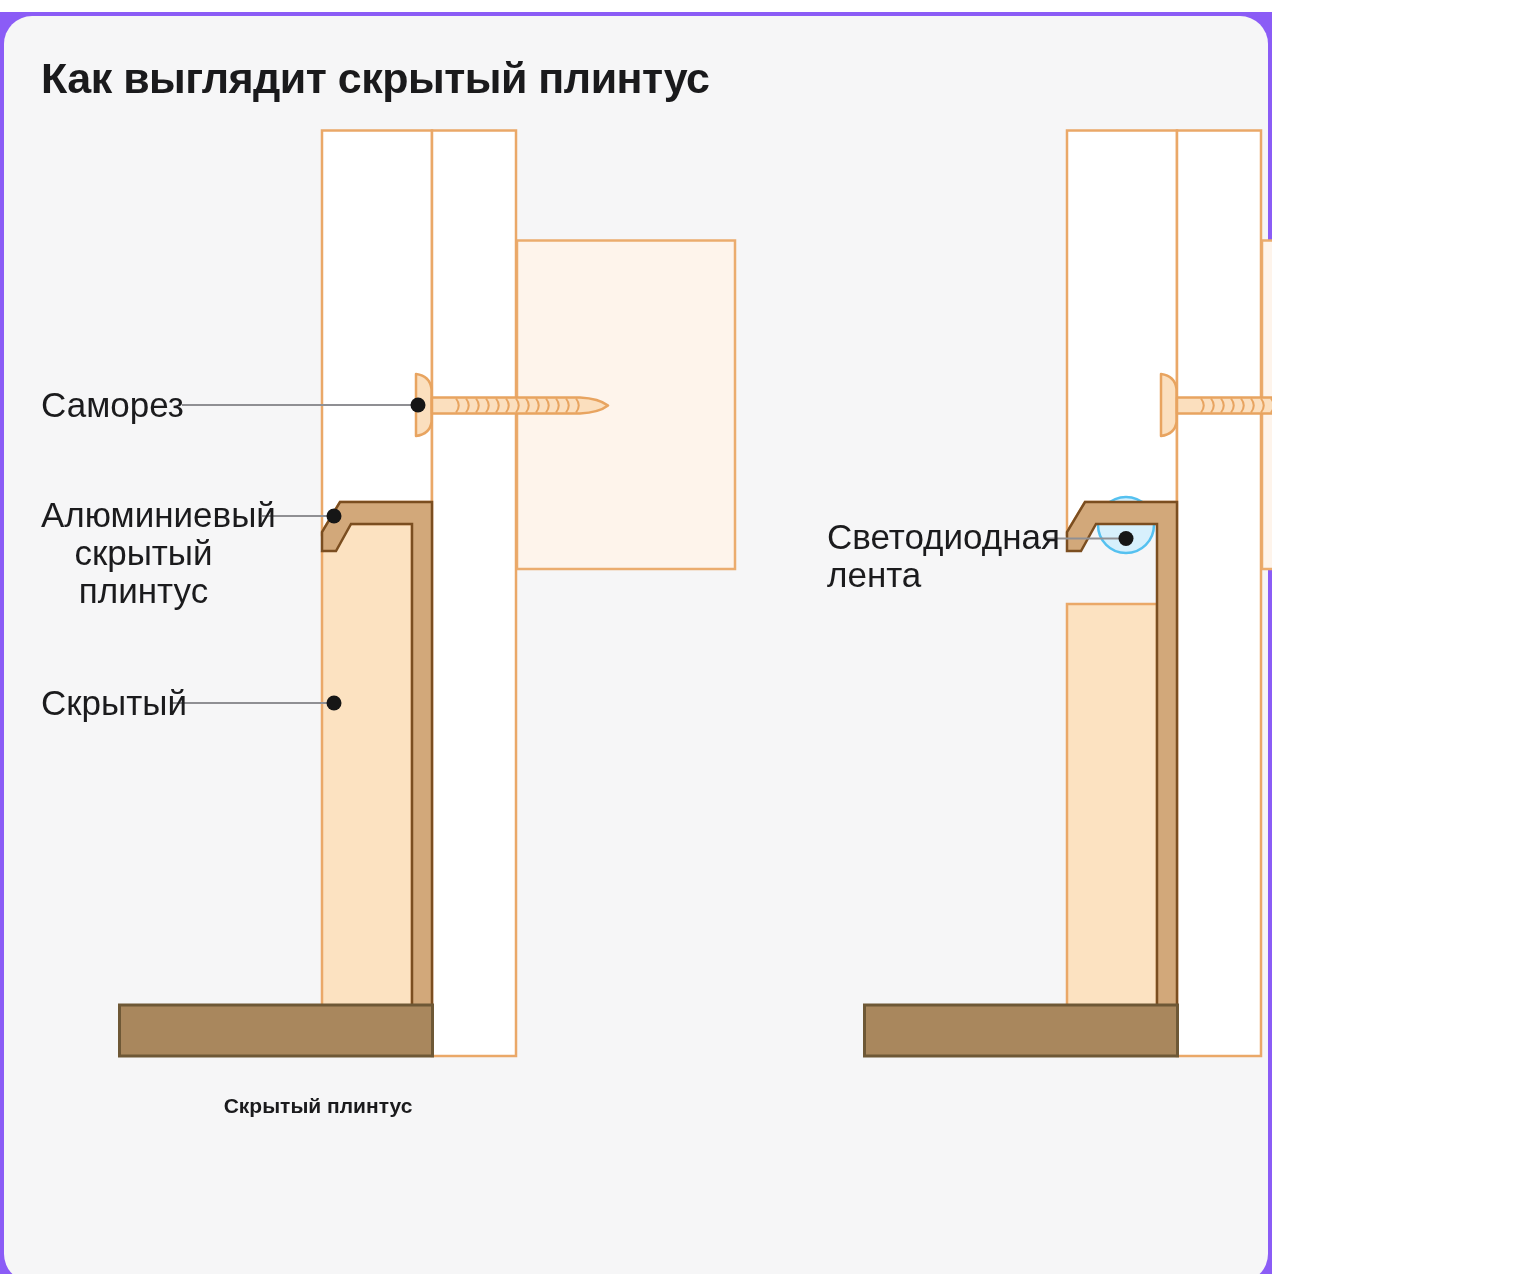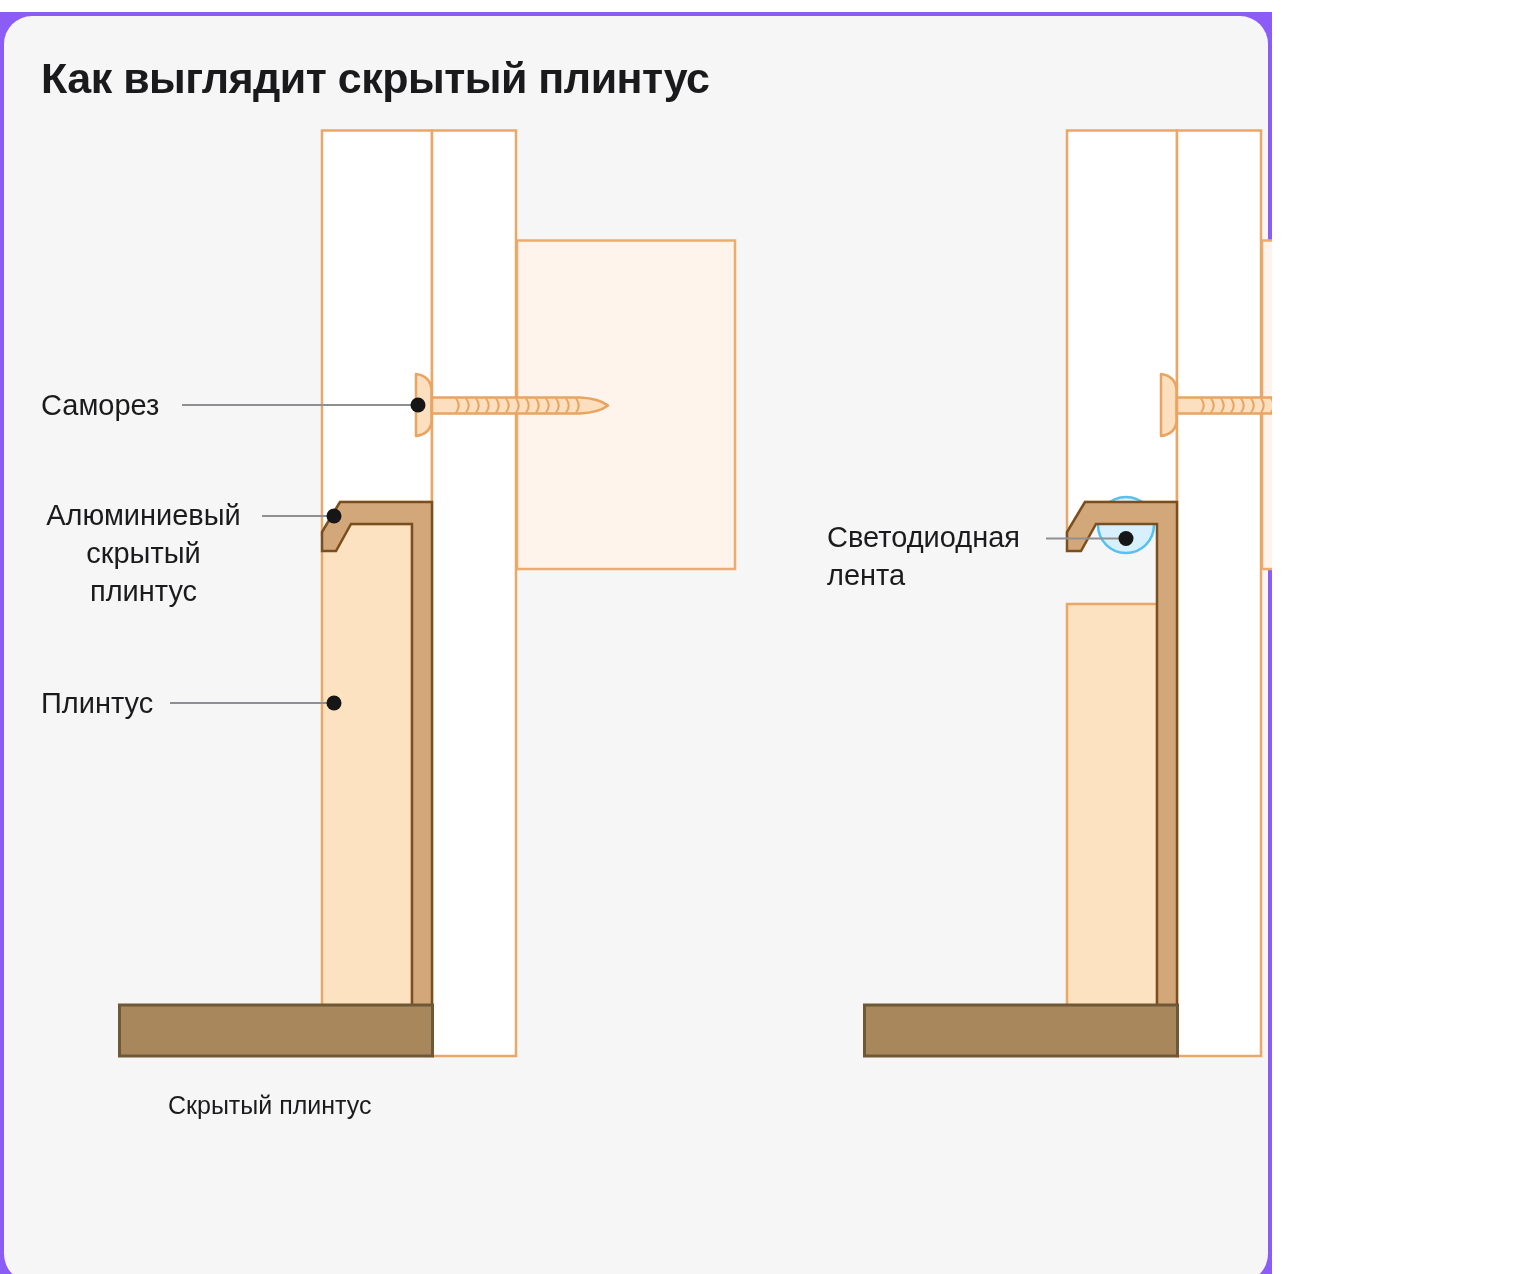--- a/index.html
+++ b/index.html
@@ -2,22 +2,22 @@
 <html><head>
 <meta charset="utf-8">
 <style>
   html,body{margin:0;padding:0;background:#FFFFFF;}
   .stage{position:relative;width:1272px;height:1274px;background:#8b5cf6;overflow:hidden;
          font-family:"Liberation Sans", sans-serif;margin-top:12px;}
   .card{position:absolute;left:4px;top:4px;right:4px;bottom:4px;background:#F6F6F7;border-radius:28px;}
   .title{position:absolute;left:41px;top:42px;font-size:43px;font-weight:700;color:#1A1A1C;
          letter-spacing:-0.5px;white-space:nowrap;}
   .svg-layer{position:absolute;left:0;top:0;width:1520px;height:1274px;}
-  .lbl{position:absolute;font-size:29px;line-height:38px;color:#1B1B1D;}
-  .caption{position:absolute;font-size:25px;line-height:39px;font-weight:400;color:#1B1B1D;text-align:left;}
+  .lbl{position:absolute;font-size:35px;line-height:38px;color:#1B1B1D;}
+  .caption{position:absolute;font-size:21px;line-height:39px;font-weight:700;color:#1B1B1D;text-align:center;}
   .watermark{position:absolute;left:1356px;top:1186px;font-size:33px;font-weight:700;
              letter-spacing:3px;color:#E2E2E4;}
   
   .wall{fill:#FFFFFF;stroke:#EAA868;stroke-width:2.5;}
   .concrete{fill:#FEF4EB;stroke:#EBAC6E;stroke-width:2.5;}
   .screw{fill:#FBDFBE;stroke:#E8A460;stroke-width:2.5;stroke-linejoin:round;}
   .thread{fill:none;stroke:#E8A460;stroke-width:2;}
   .plinth{fill:#FCE2C1;stroke:#EAA868;stroke-width:2.5;stroke-linejoin:miter;}
   .profile{fill:#D2A87A;stroke:#7B4E20;stroke-width:2.5;stroke-linejoin:miter;}
   .floor{fill:#A9875D;stroke:#6E5836;stroke-width:3;}
@@ -72,19 +72,19 @@
       <circle class="dot" cx="334" cy="504" r="7.5"></circle>
       <line class="leader" x1="170" y1="691" x2="334" y2="691"></line>
       <circle class="dot" cx="334" cy="691" r="7.5"></circle>
       <line class="leader" x1="1046" y1="526.5" x2="1126" y2="526.5"></line>
       <circle class="dot" cx="1126" cy="526.5" r="7.5"></circle>
     </g>
   </svg>
 
   <div class="lbl" style="left:41px;top:374px;">Саморез</div>
   <div class="lbl" style="left:41px;top:484px;width:205px;text-align:center;">Алюминиевый скрытый плинтус</div>
-  <div class="lbl" style="left:41px;top:672px;">Плинтус</div>
+  <div class="lbl" style="left:41px;top:672px;">Скрытый</div>
   <div class="lbl" style="left:827px;top:506px;width:215px;">Светодиодная лента</div>
 
   <div class="caption" style="left:168px;top:1074px;width:300px;">Скрытый плинтус</div>
 
   <div class="watermark">Т—Ж</div>
 </div>
 
 </body></html>

